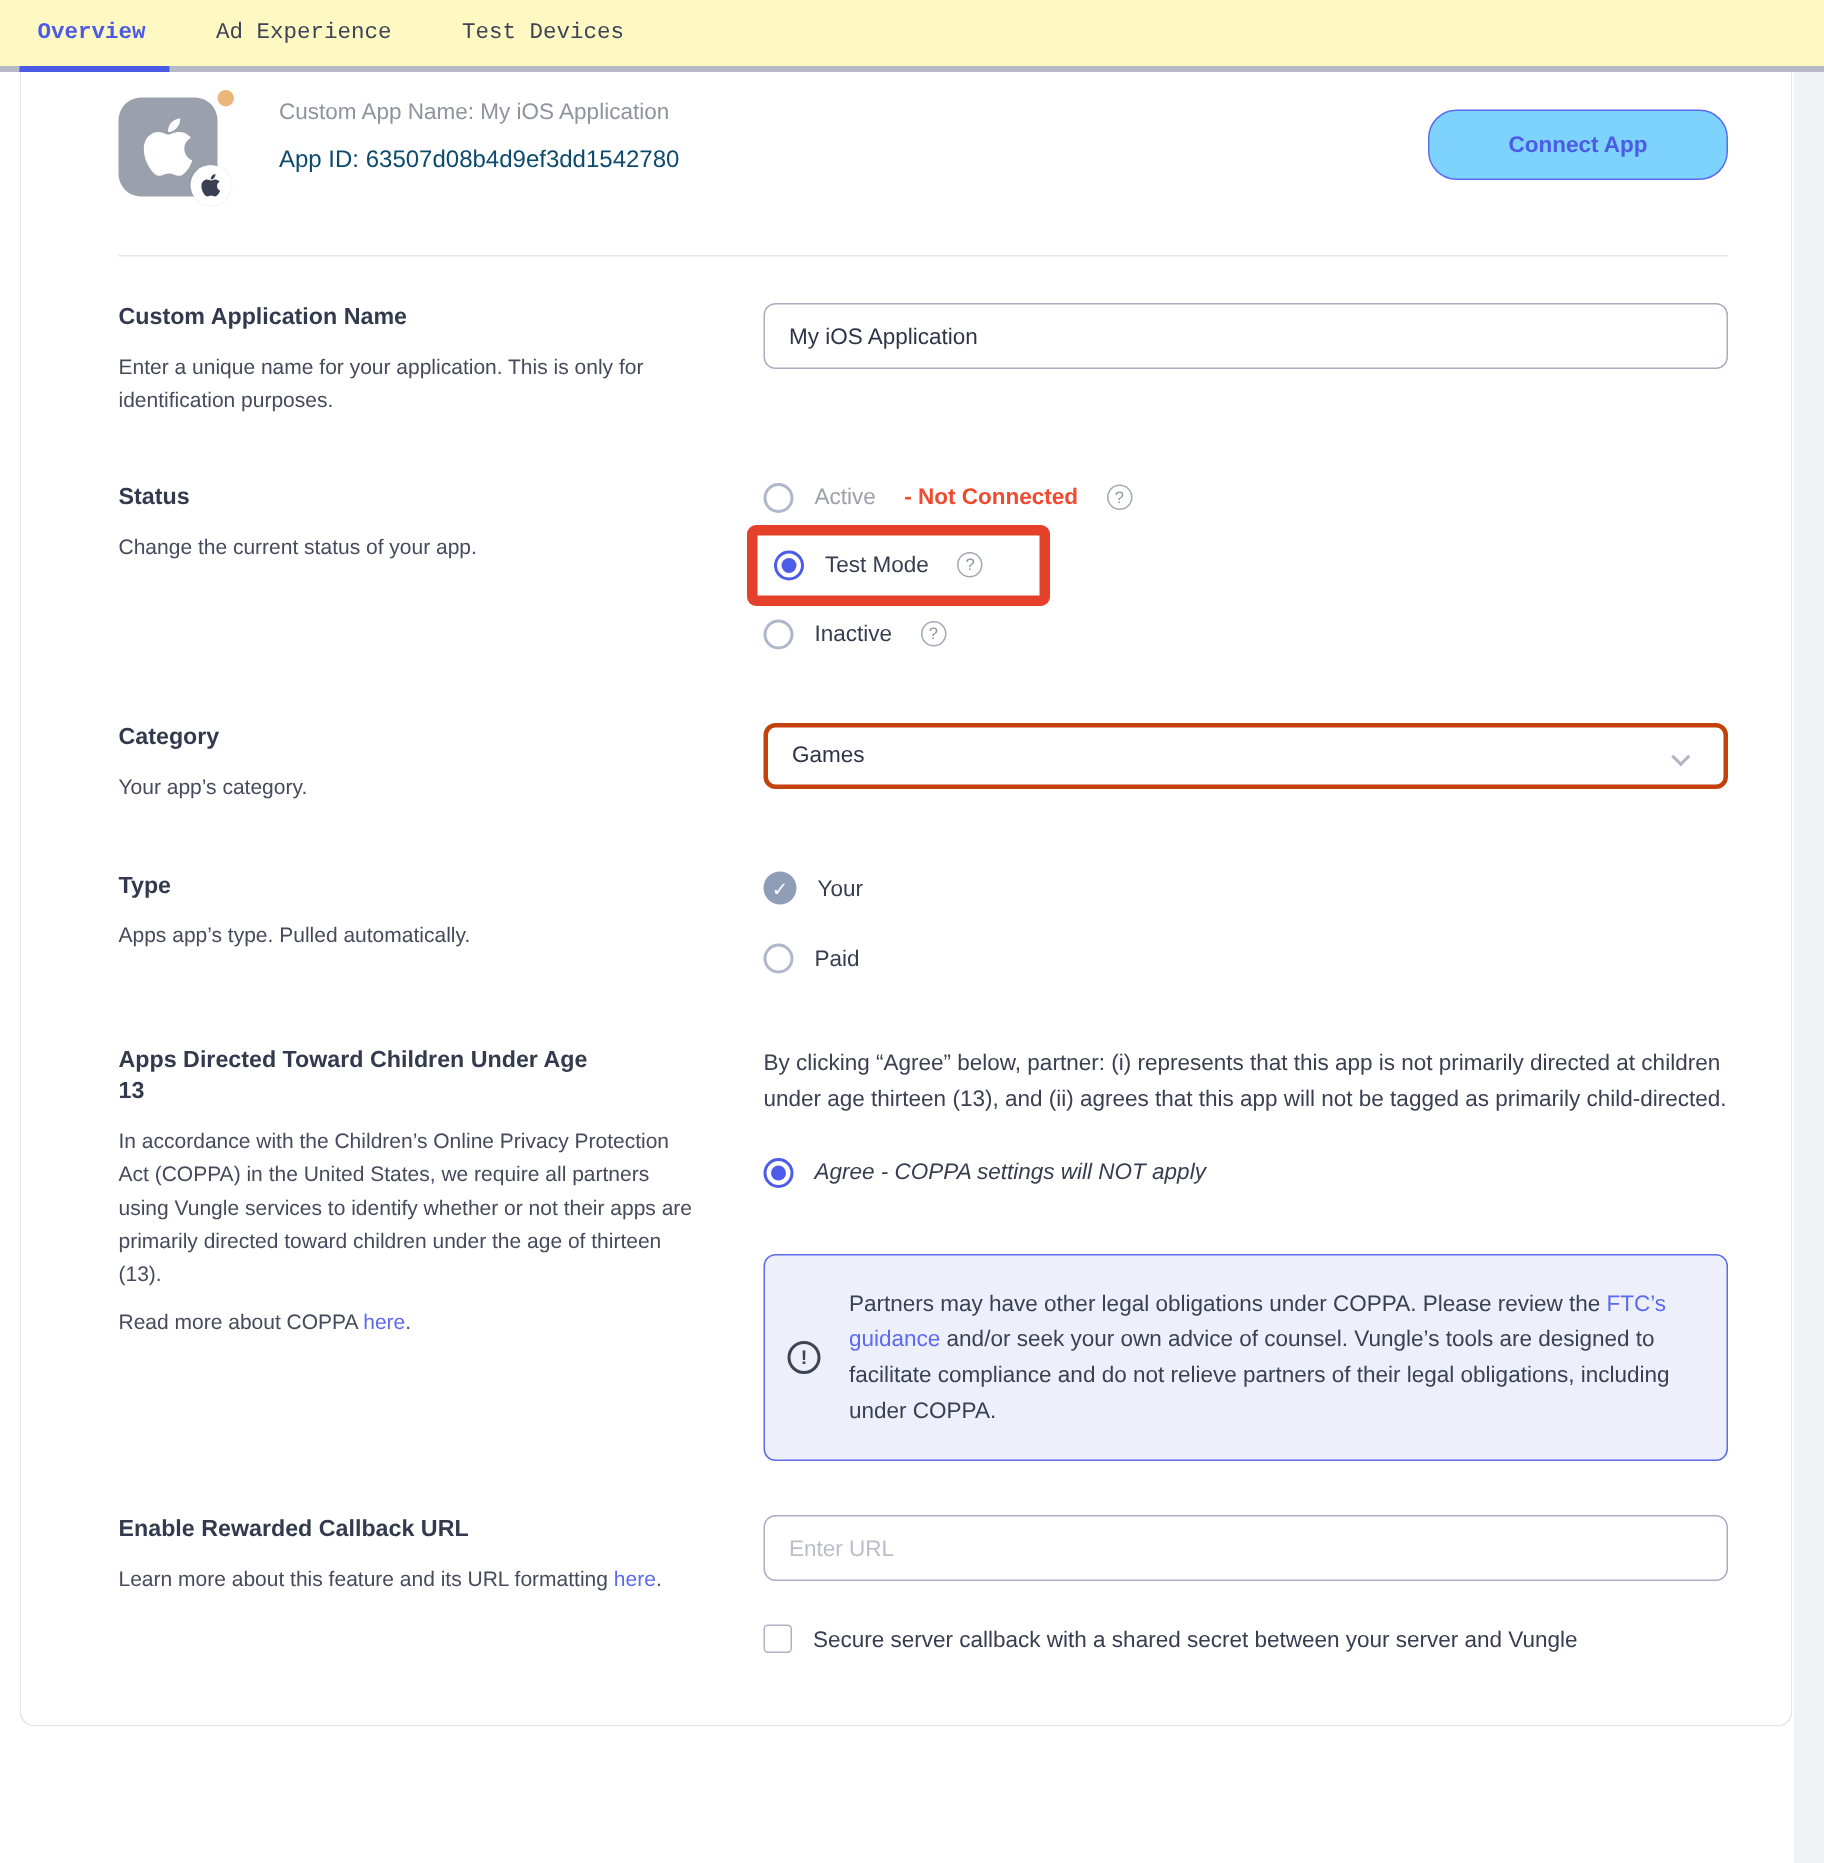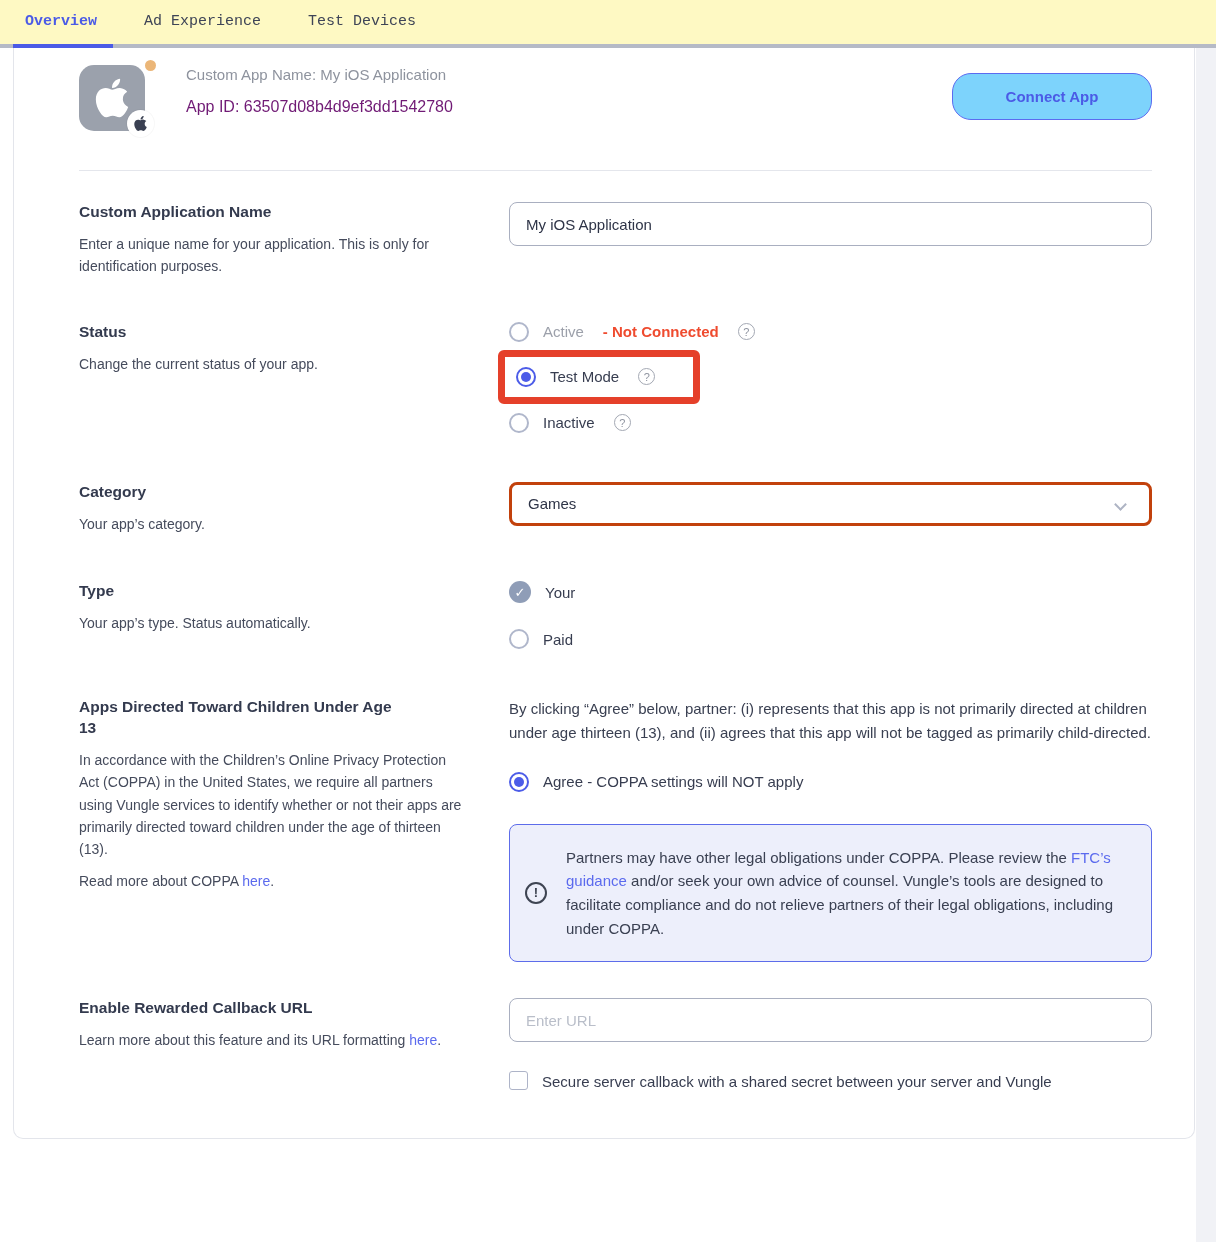--- a/index.html
+++ b/index.html
@@ -26,21 +26,21 @@
   .app-icon { width:66px; height:66px; background:#9BA1AC; border-radius:15px;
               display:flex; align-items:center; justify-content:center; }
   .app-icon svg { width:34px; height:44px; fill:#ffffff; }
   .platform-badge { position:absolute; right:-9px; bottom:-6px; width:27px; height:27px; border-radius:50%;
                     background:#ffffff; display:flex; align-items:center; justify-content:center;
                     box-shadow:0 0 0 1px rgba(0,0,0,0.03); }
   .platform-badge svg { width:13px; height:17px; fill:#3A4052; }
   .status-dot { position:absolute; top:-5px; right:-11px; width:11px; height:11px; border-radius:50%; background:#EBB678; }
   .header-text { margin-left:41px; padding-top:1px; }
   .header-line1 { font-size:15px; color:#8E939E; margin-bottom:15px; }
-  .header-line2 { font-size:16px; color:#701a75; }
+  .header-line2 { font-size:16px; color:#0c4a6e; }
   .connect-btn { margin-left:auto; margin-top:8px; width:200px; height:47px; background:#7dd3fc;
                  border:1.5px solid #5B6BF0; border-radius:19px; color:#4B5BE6; font-weight:700;
                  font-size:15px; font-family:inherit; cursor:pointer; }
   .divider { border:none; border-top:1px solid #E4E6EC; }
 
   
   .form { padding-top:31px; }
   .form-row { display:grid; grid-template-columns:430px 1fr; align-items:start; }
   .mb1 { margin-bottom:44px; } .mb2 { margin-bottom:49px; } .mb3 { margin-bottom:46px; }
   .mb4 { margin-bottom:48px; } .mb5 { margin-bottom:36px; }
@@ -76,21 +76,21 @@
                    margin-left:-11px; margin-bottom:9px; padding:10px 38px 10px 11px; }
 
   .check-circle { width:22px; height:22px; border-radius:50%; background:#8F9DB7; color:#fff;
                   font-size:13px; display:flex; align-items:center; justify-content:center; flex:none; }
   .type-opts .radio-row.first { margin-bottom:26px; }
 
   .link { color:#5B6AEE; cursor:pointer; text-decoration:none; }
   .read-more { font-size:14px; color:#454B5C; margin-top:12px; }
 
   .coppa-para { font-size:15px; color:#3A4052; line-height:1.62; max-width:670px; margin-bottom:26px; }
-  .coppa-opts .radio-row.first { margin-bottom:32px; }
+  .coppa-opts .radio-row.first { margin-bottom:44px;font-style:italic; }
   .coppa-opts { margin-bottom:32px; }
 
   .notice { position:relative; background:#EDEFFB; border:1px solid #5D6CEA; border-radius:8px;
             padding:21px 26px 21px 56px; font-size:15px; line-height:1.58; color:#3A4052; }
   .notice-icon { position:absolute; left:15px; top:50%; transform:translateY(-50%);
                  width:22px; height:22px; border-radius:50%; border:2px solid #3E4452; color:#3E4452;
                  font-weight:700; font-size:13px; display:flex; align-items:center; justify-content:center; }
 
   .checkbox-row { display:flex; align-items:flex-start; gap:14px; margin-top:28px; }
   .checkbox { width:19px; height:19px; border:1.5px solid #AEB4C8; border-radius:3px; background:#fff;
@@ -185,21 +185,21 @@
         <div class="select-box">
           <span>Games</span>
           <span class="chevron"></span>
         </div>
       </div>
     </div>
 
     <div class="form-row mb4">
       <div>
         <div class="field-label">Type</div>
-        <div class="field-desc">Your app’s type. Status automatically.</div>
+        <div class="field-desc">Apps app’s type. Pulled automatically.</div>
       </div>
       <div class="type-opts">
         <div class="radio-row first">
           <span class="check-circle">✓</span>
           <span class="radio-label">Your</span>
         </div>
         <div class="radio-row">
           <span class="radio"></span>
           <span class="radio-label">Paid</span>
         </div>

